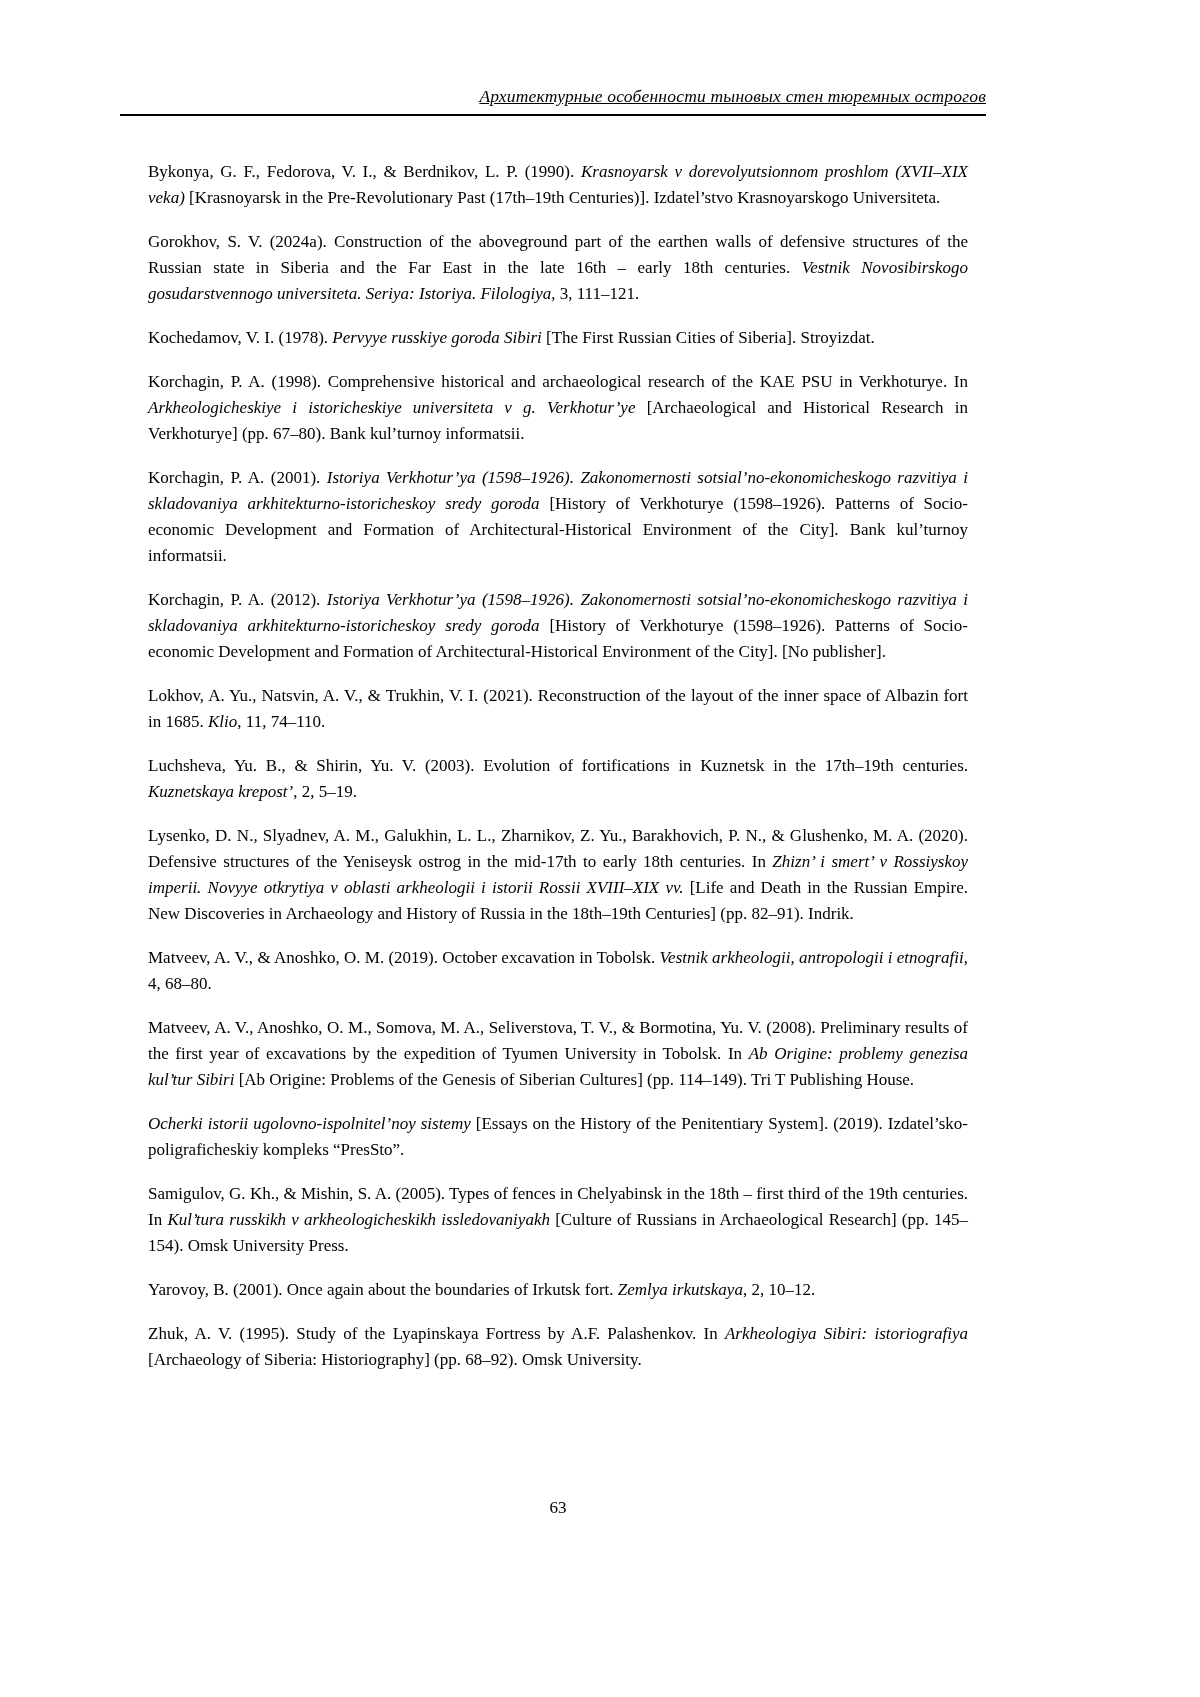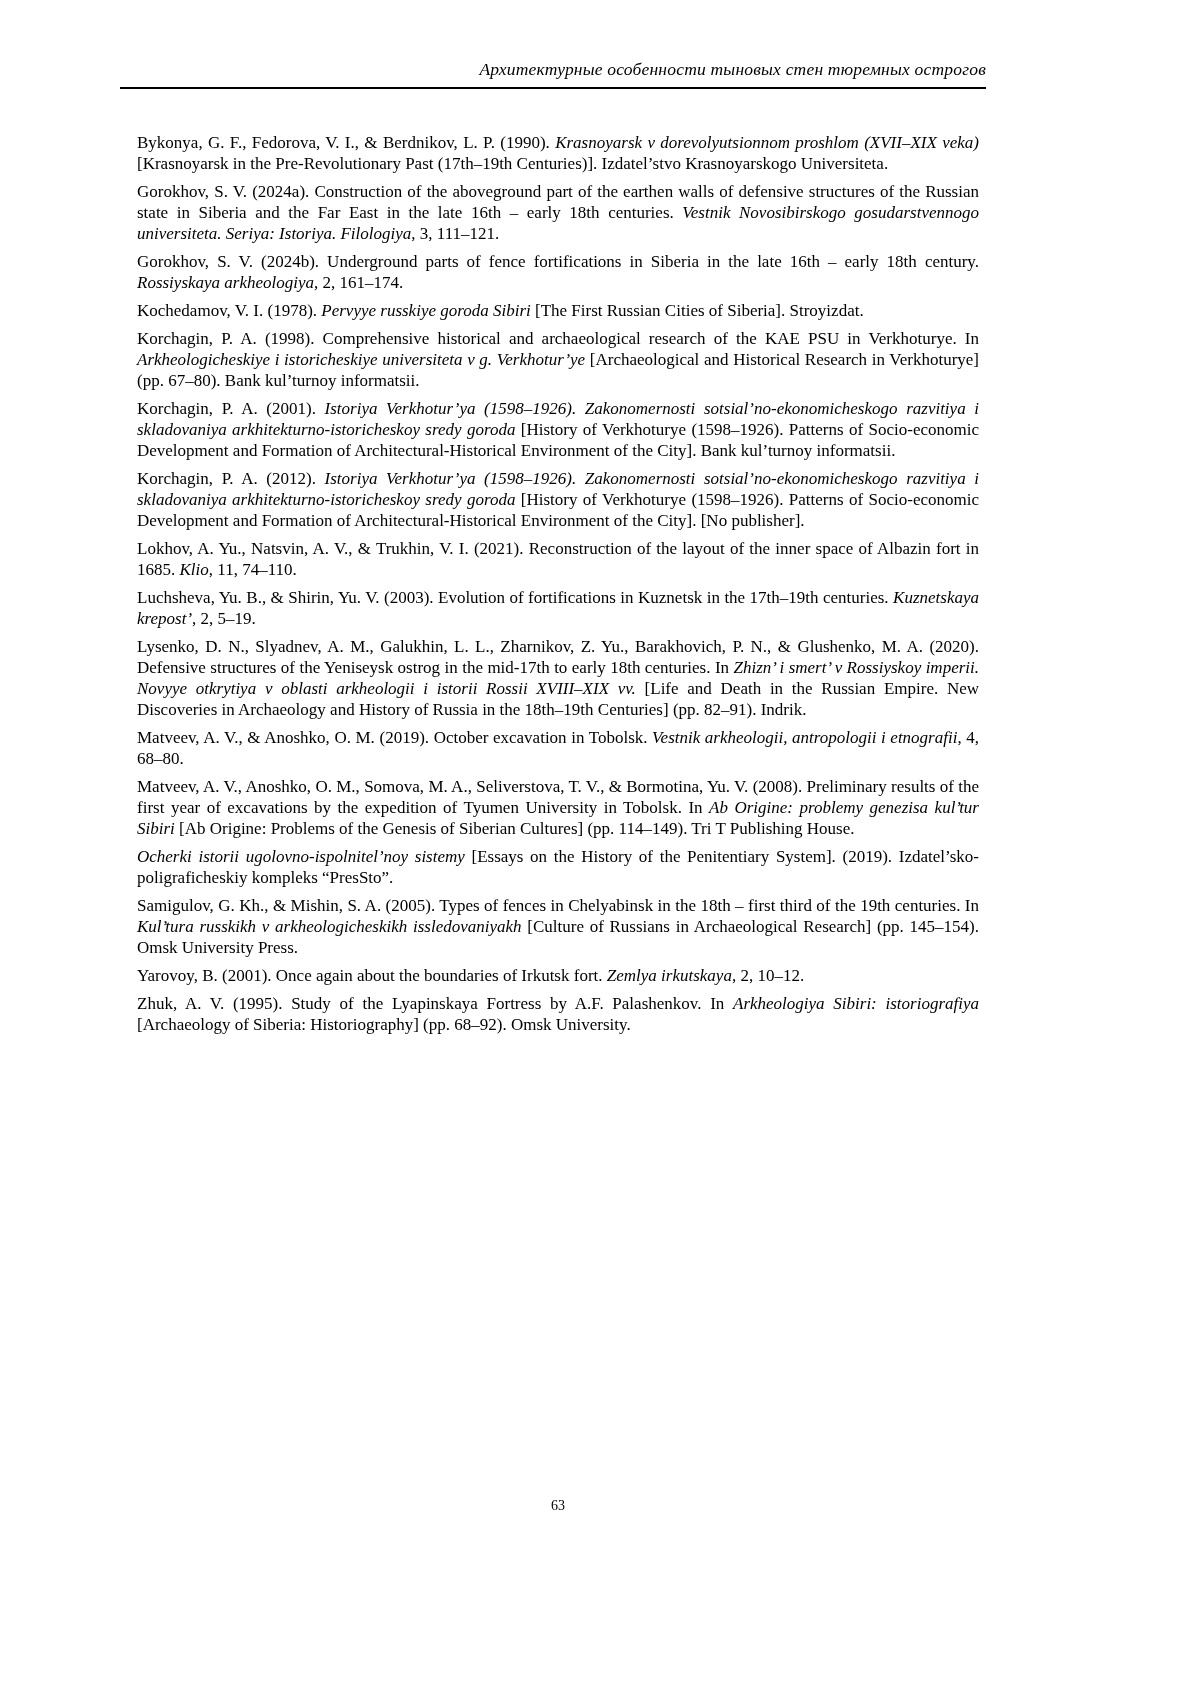--- a/index.html
+++ b/index.html
@@ -20,70 +20,70 @@
     height: 1697px;
     box-sizing: border-box;
   }
   .content {
     position: absolute;
     left: 130px;
     top: 0;
     width: 856px;
   }
   .header {
-    padding-top: 59px;
+    padding-top: 86px;
+    text-decoration: underline;
   }
   .running-title {
     text-align: right;
     font-style: italic;
     font-size: 17.5px;
     line-height: 1.2;
     letter-spacing: 0.2px;
     padding-bottom: 7px;
   }
   .header-rule {
     height: 2px;
     background: #000000;
     margin-left: -10px;
   }
   .references {
     margin-top: 43px;
   }
   p.ref {
-    margin: 7px;
+    margin: 18px;
     font-size: 17px;
-    line-height: 21px;
+    line-height: 26px;
     text-align: justify;
     text-justify: inter-word;
   }
   p.ref em {
     font-style: italic;
   }
   .page-number {
     position: absolute;
     left: 130px;
     top: 1498px;
     width: 856px;
     text-align: center;
-    font-size: 14px;
+    font-size: 17px;
   }
 </style>
 </head>
 <body>
 
 <div class="page">
   <div class="content">
     <div class="header">
       <div class="running-title">Архитектурные особенности тыновых стен тюремных острогов</div>
       <div class="header-rule"></div>
     </div>
     <div class="references" id="references">
         <p class="ref"><span>Bykonya, G. F., Fedorova, V. I., &amp; Berdnikov, L. P. (1990). </span><em>Krasnoyarsk v dorevolyutsionnom proshlom (XVII–XIX veka)</em><span> [Krasnoyarsk in the Pre-Revolutionary Past (17th–19th Centuries)]. Izdatel’stvo Krasnoyarskogo Universiteta.</span></p>
         <p class="ref"><span>Gorokhov, S. V. (2024a). Construction of the aboveground part of the earthen walls of defensive structures of the Russian state in Siberia and the Far East in the late 16th – early 18th centuries. </span><em>Vestnik Novosibirskogo gosudarstvennogo universiteta. Seriya: Istoriya. Filologiya</em><span>, 3, 111–121.</span></p>
-        <p class="ref"><span>Gorokhov, S. V. (2024b). Underground parts of fence fortifications in Siberia in the late 16th – early 18th century. </span><em>Rossiyskaya arkheologiya</em><span>, 2, 161–174.</span></p>
         <p class="ref"><span>Kochedamov, V. I. (1978). </span><em>Pervyye russkiye goroda Sibiri</em><span> [The First Russian Cities of Siberia]. Stroyizdat.</span></p>
         <p class="ref"><span>Korchagin, P. A. (1998). Comprehensive historical and archaeological research of the KAE PSU in Verkhoturye. In </span><em>Arkheologicheskiye i istoricheskiye universiteta v g. Verkhotur’ye</em><span> [Archaeological and Historical Research in Verkhoturye] (pp. 67–80). Bank kul’turnoy informatsii.</span></p>
         <p class="ref"><span>Korchagin, P. A. (2001). </span><em>Istoriya Verkhotur’ya (1598–1926). Zakonomernosti sotsial’no-ekonomicheskogo razvitiya i skladovaniya arkhitekturno-istoricheskoy sredy goroda</em><span> [History of Verkhoturye (1598–1926). Patterns of Socio-economic Development and Formation of Architectural-Historical Environment of the City]. Bank kul’turnoy informatsii.</span></p>
         <p class="ref"><span>Korchagin, P. A. (2012). </span><em>Istoriya Verkhotur’ya (1598–1926). Zakonomernosti sotsial’no-ekonomicheskogo razvitiya i skladovaniya arkhitekturno-istoricheskoy sredy goroda</em><span> [History of Verkhoturye (1598–1926). Patterns of Socio-economic Development and Formation of Architectural-Historical Environment of the City]. [No publisher].</span></p>
         <p class="ref"><span>Lokhov, A. Yu., Natsvin, A. V., &amp; Trukhin, V. I. (2021). Reconstruction of the layout of the inner space of Albazin fort in 1685. </span><em>Klio</em><span>, 11, 74–110.</span></p>
         <p class="ref"><span>Luchsheva, Yu. B., &amp; Shirin, Yu. V. (2003). Evolution of fortifications in Kuznetsk in the 17th–19th centuries. </span><em>Kuznetskaya krepost’</em><span>, 2, 5–19.</span></p>
         <p class="ref"><span>Lysenko, D. N., Slyadnev, A. M., Galukhin, L. L., Zharnikov, Z. Yu., Barakhovich, P. N., &amp; Glushenko, M. A. (2020). Defensive structures of the Yeniseysk ostrog in the mid-17th to early 18th centuries. In </span><em>Zhizn’ i smert’ v Rossiyskoy imperii. Novyye otkrytiya v oblasti arkheologii i istorii Rossii XVIII–XIX vv.</em><span> [Life and Death in the Russian Empire. New Discoveries in Archaeology and History of Russia in the 18th–19th Centuries] (pp. 82–91). Indrik.</span></p>
         <p class="ref"><span>Matveev, A. V., &amp; Anoshko, O. M. (2019). October excavation in Tobolsk. </span><em>Vestnik arkheologii, antropologii i etnografii</em><span>, 4, 68–80.</span></p>
         <p class="ref"><span>Matveev, A. V., Anoshko, O. M., Somova, M. A., Seliverstova, T. V., &amp; Bormotina, Yu. V. (2008). Preliminary results of the first year of excavations by the expedition of Tyumen University in Tobolsk. In </span><em>Ab Origine: problemy genezisa kul’tur Sibiri</em><span> [Ab Origine: Problems of the Genesis of Siberian Cultures] (pp. 114–149). Tri T Publishing House.</span></p>
         <p class="ref"><em>Ocherki istorii ugolovno-ispolnitel’noy sistemy</em><span> [Essays on the History of the Penitentiary System]. (2019). Izdatel’sko-poligraficheskiy kompleks “PresSto”.</span></p>

